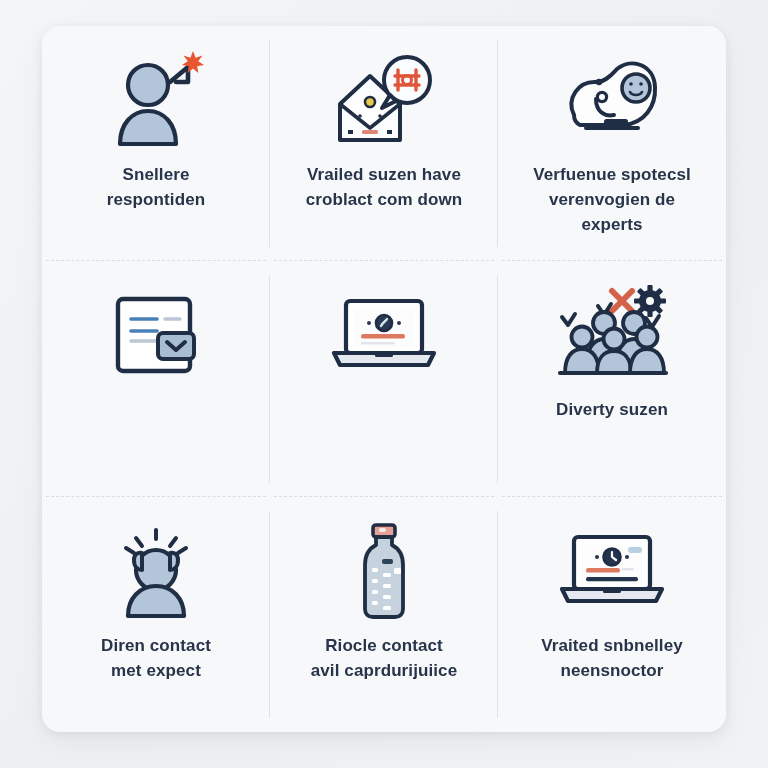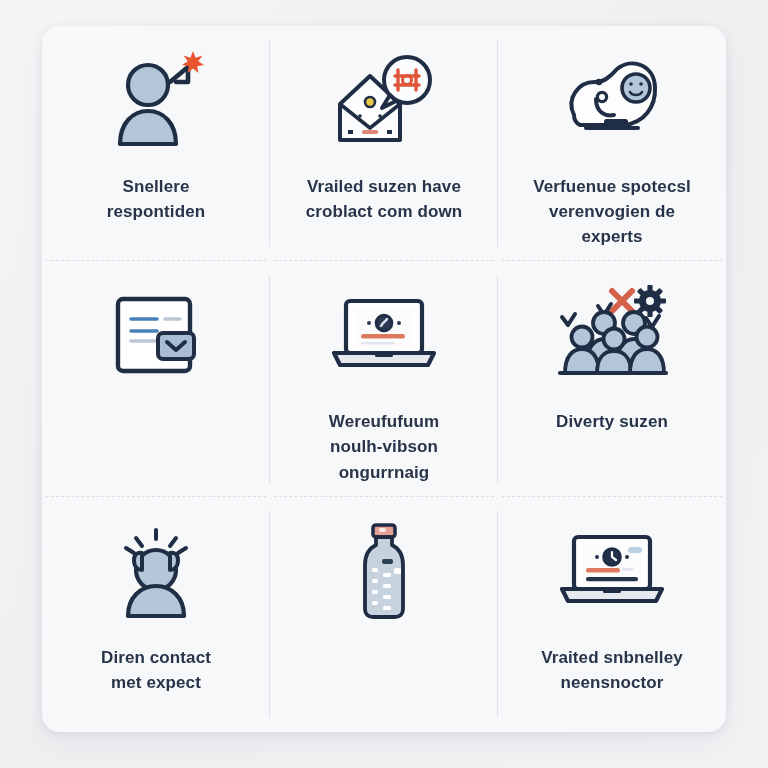--- a/index.html
+++ b/index.html
@@ -43,21 +43,20 @@
   }
 
   .cell {
     position: relative;
     display: flex;
     flex-direction: column;
     align-items: center;
     justify-content: flex-start;
     padding: 18px 10px 10px;
     box-sizing: border-box;
-    gap: 12px;
   }
 
   
   .cell.row1::after, .cell.row2::after {
     content: "";
     position: absolute;
     left: 4px;
     right: 4px;
     bottom: 0;
     height: 0;
@@ -194,23 +193,20 @@
             <circle cx="56" cy="28" r="8" fill="#2b3a52" stroke="#1f2d45" stroke-width="2.6"></circle>
             <path d="M53 31 C55 27 58 26 59 24" stroke="#d9e2ec" stroke-width="2.4" fill="none" stroke-linecap="round"></path>
             <circle cx="41" cy="28" r="2" fill="#2b3a52"></circle>
             <circle cx="71" cy="28" r="2" fill="#2b3a52"></circle>
             <rect x="33" y="39" width="44" height="4.6" rx="2.2" fill="#dd795e"></rect>
             <rect x="33" y="47" width="34" height="2.6" rx="1.3" fill="#e2e6ec"></rect>
             <path d="M6 58 L106 58 L100 70 L12 70 Z" fill="#e5e9ef" stroke="#1f2d45" stroke-width="4.2" stroke-linejoin="round"></path>
             <rect x="47" y="58" width="18" height="4" rx="1.6" fill="#1f2d45"></rect>
           </svg>
         </div>
-        <div class="cell-label">Wereufufuum
-noulh-vibson
-ongurrnaig</div>
       </div>
 
       <div class="cell row2 col3">
         <div class="icon-box">
           <svg width="128" height="100" viewBox="0 0 128 100">
 
             <g stroke="#d4614a" stroke-width="6" stroke-linecap="round">
               <path d="M64 6 L84 26"></path>
               <path d="M84 6 L64 26"></path>
             </g>
@@ -290,20 +286,22 @@
               <rect x="20" y="80" width="6" height="4" rx="1.5"></rect>
               <rect x="31" y="52" width="8" height="4" rx="1.5"></rect>
               <rect x="31" y="63" width="8" height="4" rx="1.5"></rect>
               <rect x="31" y="74" width="8" height="4" rx="1.5"></rect>
               <rect x="31" y="85" width="8" height="4" rx="1.5"></rect>
               <rect x="42" y="47" width="7" height="6" rx="1.5"></rect>
             </g>
             <rect x="30" y="38" width="11" height="5" rx="2" fill="#2e4358"></rect>
           </svg>
         </div>
+        <div class="cell-label">Riocle contact
+avil caprdurijuiice</div>
       </div>
 
       <div class="cell row3 col3">
         <div class="icon-box">
           <svg width="112" height="80" viewBox="0 0 112 80">
             <rect x="18" y="6" width="76" height="52" rx="4" fill="#ffffff" stroke="#1f2d45" stroke-width="4.2"></rect>
             <rect x="26" y="14" width="60" height="38" fill="#fcfcfd"></rect>
             <circle cx="56" cy="26" r="8.5" fill="#24344c" stroke="#1f2d45" stroke-width="2.6"></circle>
             <path d="M56 21 L56 26 L60 29" stroke="#ffffff" stroke-width="2.2" fill="none" stroke-linecap="round"></path>
             <circle cx="41" cy="26" r="2" fill="#24344c"></circle>

